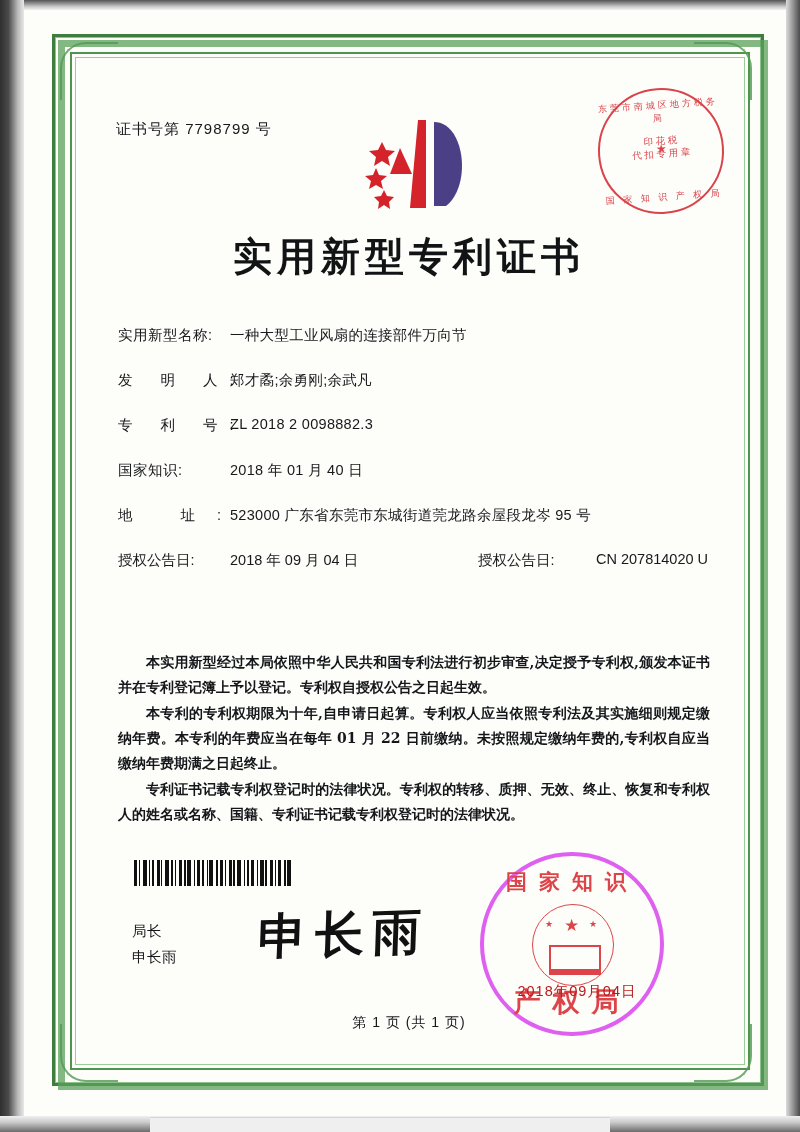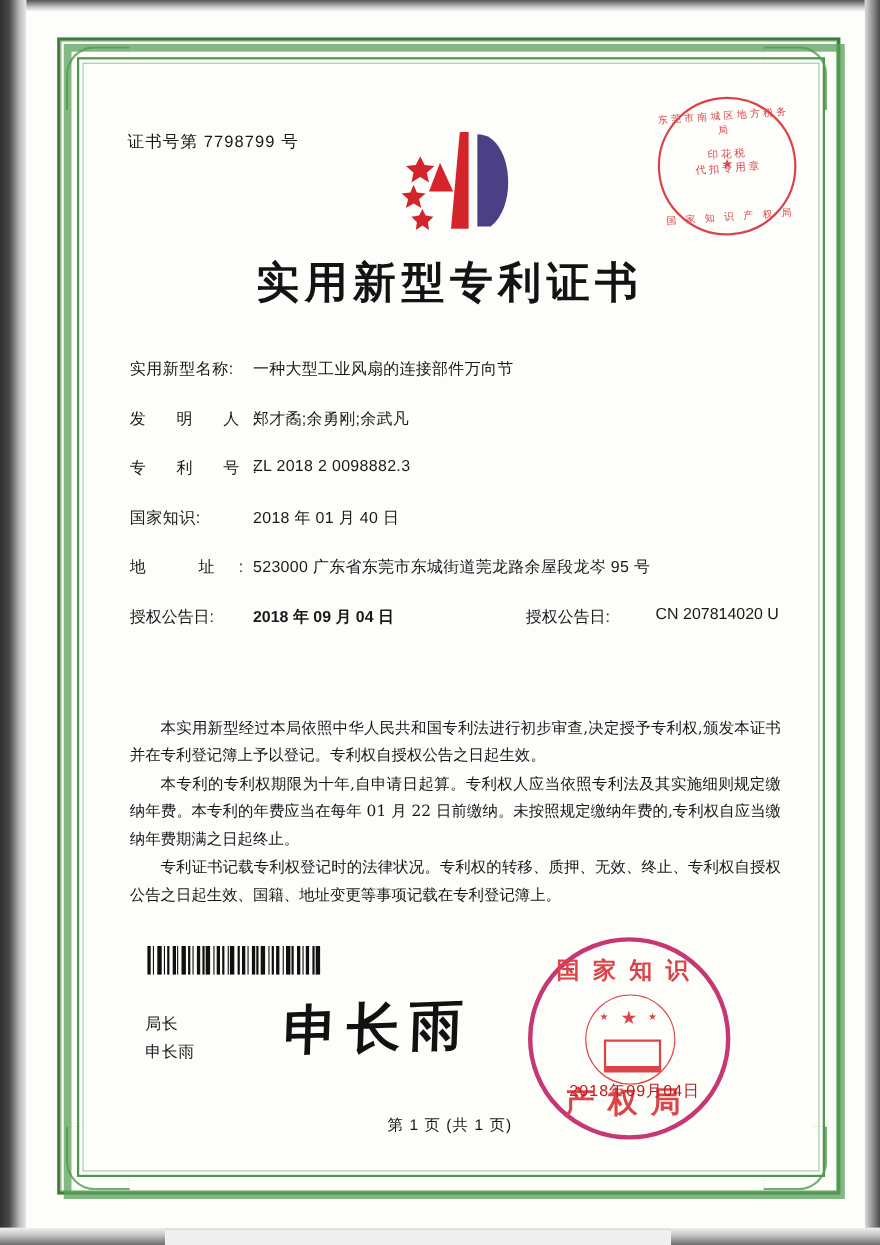--- a/index.html
+++ b/index.html
@@ -189,38 +189,38 @@
   .field.spread3 .lbl { letter-spacing: 22px; }
 
   .row-two {
     position: relative;
     height: 44px;
     font-size: 14.5px;
     color: #17191b;
     white-space: nowrap;
   }
   .row-two .lbl-a { position: absolute; left: 0; top: 0; }
-  .row-two .val-a { position: absolute; left: 112px; top: 0; font-weight: bold; }
+  .row-two .val-a { position: absolute; left: 112px; top: 0; }
   .row-two .lbl-b { position: absolute; left: 360px; top: 0; }
   .row-two .val-b { position: absolute; left: 478px; top: 0; }
 
   .paras {
     position: absolute;
     left: 38px; top: 588px;
     width: 592px;
     font-family: "DejaVu Serif", serif;
     font-size: 14px;
     line-height: 25px;
     color: #14161a;
     text-align: justify;
   }
   .paras p {
     margin: 0 0 1px 0;
     text-indent: 28px;
-    font-weight: normal;
+    font-weight: bold;
   }
 
   .barcode {
     position: absolute;
     left: 54px; top: 798px;
     height: 26px;
     width: 206px;
     display: flex;
     align-items: stretch;
   }
@@ -246,21 +246,21 @@
     color: #111;
     letter-spacing: 8px;
     transform: rotate(-2deg) skewX(-4deg);
     font-weight: bold;
   }
 
   .red-seal {
     position: absolute;
     left: 400px; top: 790px;
     width: 176px; height: 176px;
-    border: 4px solid #be185d;
+    border: 4px solid #d946ef;
     border-radius: 50%;
     color: #d7262d;
     opacity: 0.86;
   }
   .red-seal .seal-arc-top,
   .red-seal .seal-arc-bottom {
     position: absolute;
     left: 0;
     width: 176px;
     text-align: center;
@@ -398,21 +398,21 @@
           <span class="val-a">2018 年 09 月 04 日</span>
           <span class="lbl-b">授权公告日:</span>
           <span class="val-b">CN 207814020 U</span>
         </div>
 
       </div>
 
       <div class="paras">
         <p>本实用新型经过本局依照中华人民共和国专利法进行初步审查,决定授予专利权,颁发本证书并在专利登记簿上予以登记。专利权自授权公告之日起生效。</p>
         <p>本专利的专利权期限为十年,自申请日起算。专利权人应当依照专利法及其实施细则规定缴纳年费。本专利的年费应当在每年 01 月 22 日前缴纳。未按照规定缴纳年费的,专利权自应当缴纳年费期满之日起终止。</p>
-        <p>专利证书记载专利权登记时的法律状况。专利权的转移、质押、无效、终止、专利权自授权公告之日起生效、国籍、地址变更等事项记载在专利登记簿上。</p>
+        <p>专利证书记载专利权登记时的法律状况。专利权的转移、质押、无效、终止、恢复和专利权人的姓名或名称、国籍、专利证书记载专利权登记时的法律状况。</p>
       </div>
 
       <div class="barcode">
         <i style="width:3px"></i>
           <i style="width:2px;background:transparent"></i>
         <i style="width:1px"></i>
           <i style="width:3px;background:transparent"></i>
         <i style="width:4px"></i>
           <i style="width:2px;background:transparent"></i>
         <i style="width:1px"></i>

